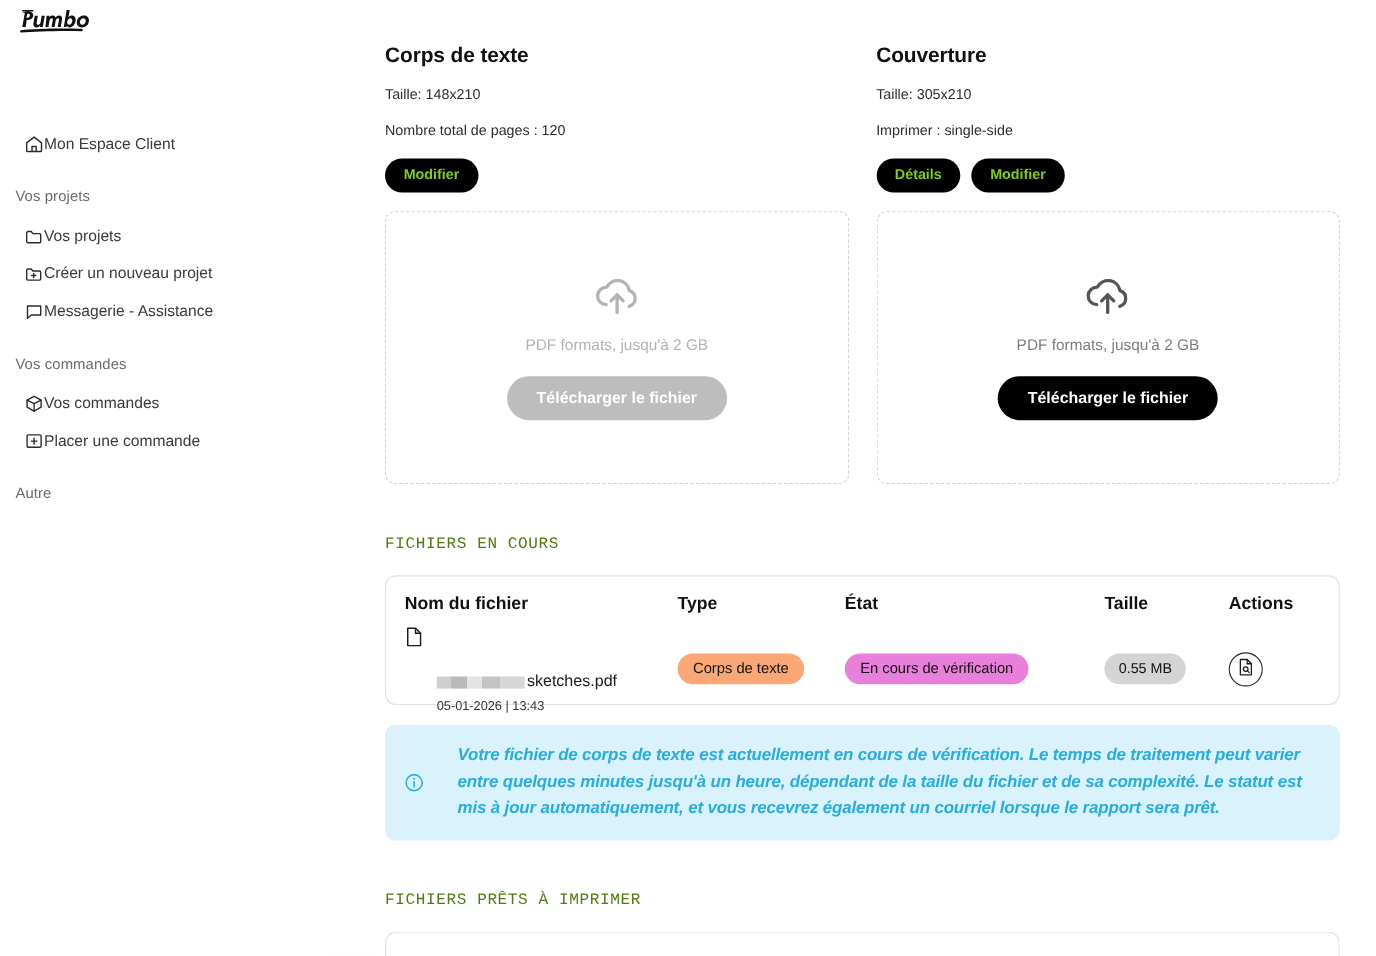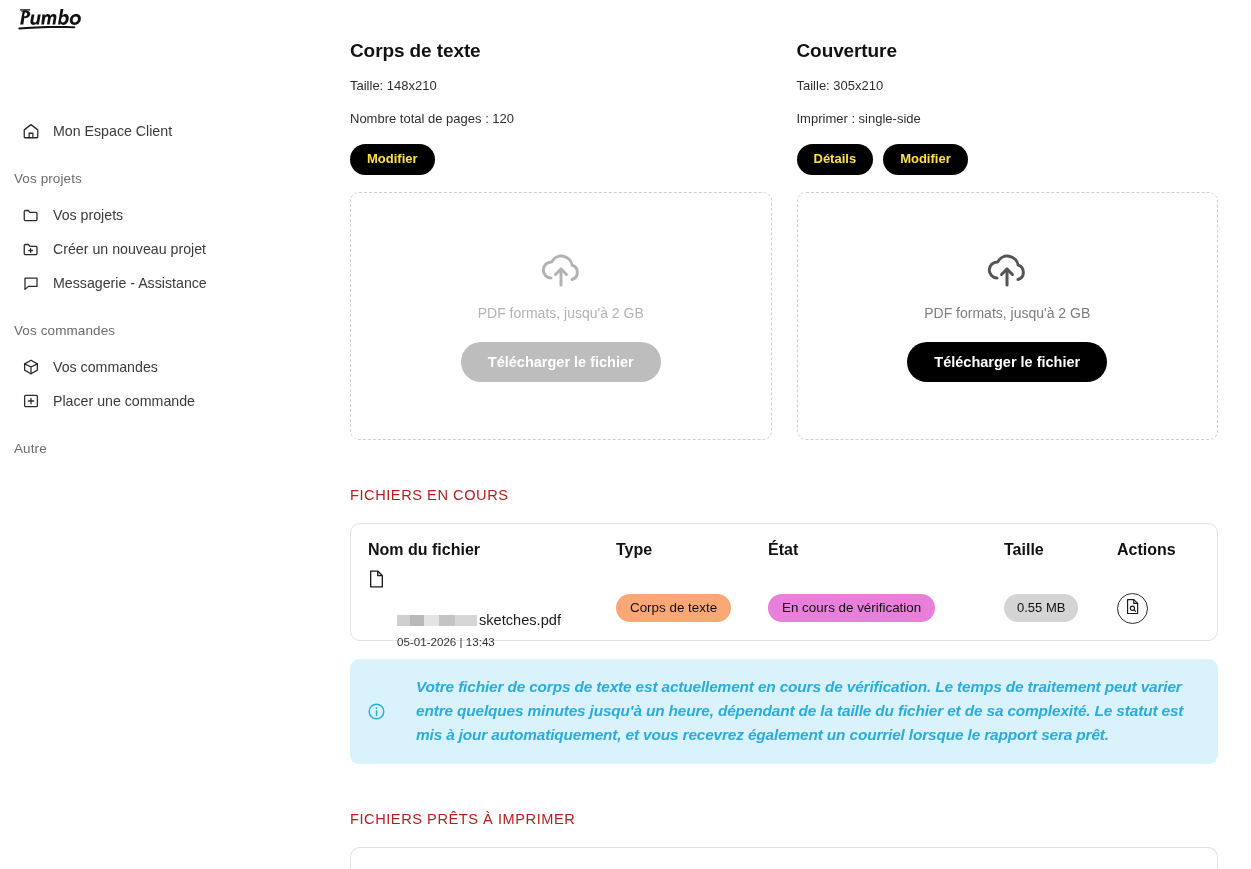--- a/index.html
+++ b/index.html
@@ -19,21 +19,21 @@
     position: relative;
   }
   .logo-wrap { padding: 6px 0 0 16px; height: 46px; }
   .logo-svg { display: block; }
   .nav { margin-top: 68px; }
   .nav-group-label {
     font-size: 13.5px; color: #6b6b6b; letter-spacing: .1px;
     padding: 0 0 0 14px; margin: 0 0 10px 0; line-height: 18px;
   }
   .nav-item {
-    display: flex; align-items: center; gap: 13px;
+    display: flex; align-items: center; 
     height: 34px; padding-left: 21px; cursor: pointer;
     color: #3c3c3c;
   }
   .nav-item .ico { width: 19px; height: 19px; flex: 0 0 19px; display:flex; align-items:center; justify-content:center; }
   .nav-item .lbl { font-size: 14.2px; color: #3a3a3a; line-height: 19px; }
   .gap-md { height: 22px; }
 
   
   .strip {
     position: absolute; left: 303px; top: 0;
@@ -46,21 +46,21 @@
     flex: 1; height: 869px; background: #ffffff;
     padding: 0 33px 16px 47px; overflow: hidden;
     position: relative;
   }
   .panels { display: flex; gap: 25px; padding-top: 40px; }
   .panel { flex: 1 1 0; min-width: 0; }
   .panel-title { font-size: 19px; font-weight: 700; color: #111; letter-spacing: -.1px; }
   .panel-meta { font-size: 13px; color: #2e2e2e; margin-top: 15px; line-height: 18px; }
   .btn-row { margin-top: 16px; display: flex; gap: 10px; }
   .pill-btn {
-    background: #000; color: #fde047; border: none; border-radius: 999px;
+    background: #000; color: #84cc16; border: none; border-radius: 999px;
     font-size: 13px; font-weight: 700; padding: 8px 17px 9px;
     cursor: pointer; font-family: inherit; line-height: 14px;
   }
 
   .dropzone {
     margin-top: 17px; height: 248px;
     border: 1.6px dashed #cfcfcf; border-radius: 9px;
     display: flex; flex-direction: column; align-items: center; justify-content: center;
     background: #fff;
   }
@@ -70,22 +70,22 @@
   .dz-btn {
     border: none; border-radius: 999px; color: #fff;
     font-size: 14.5px; font-weight: 700; padding: 12px 27px;
     cursor: pointer; font-family: inherit; line-height: 16px;
     background: #000;
   }
   .dz-btn.disabled { background: #bdbdbd; cursor: default; }
 
   
   .section-head {
-    font-size: 14.6px; color: #b91c1c; letter-spacing: .55px;
-    margin-top: 47px; margin-bottom: 20px;
+    font-size: 14.6px; color: #4d7c0f; letter-spacing: .55px;
+    margin-top: 47px; margin-bottom: 20px; font-family: Liberation Mono, monospace;
   }
 
   
   .table-card {
     border: 1px solid #e2e2e2; border-radius: 10px; background: #fff;
     padding: 0 17px;
   }
   .trow { display: flex; align-items: center; }
   .thead { height: 52px; }
   .tbody { height: 64px; }

